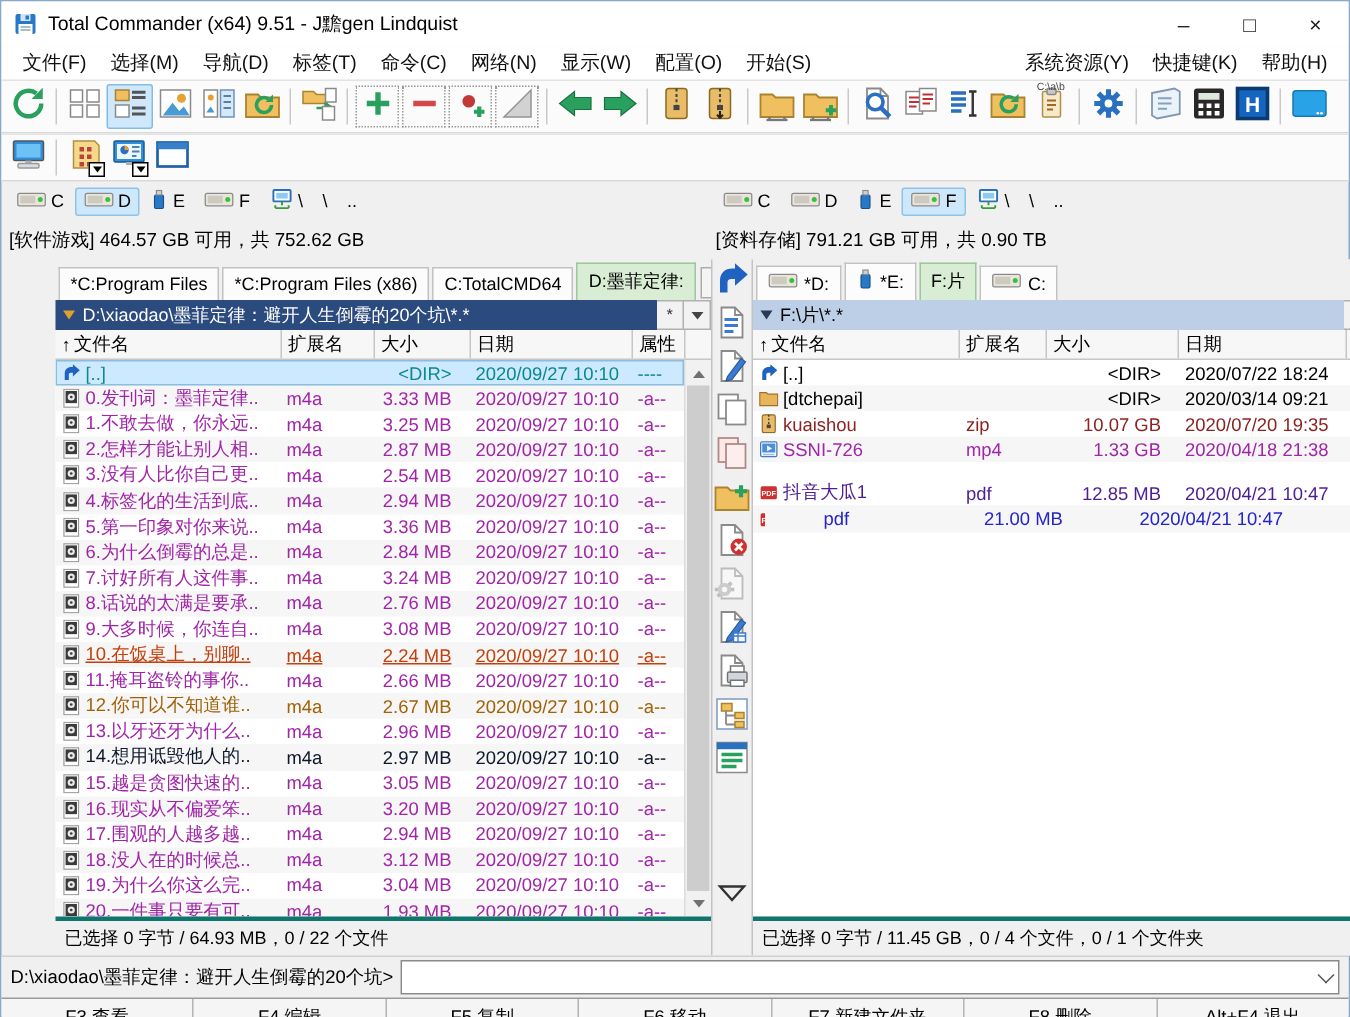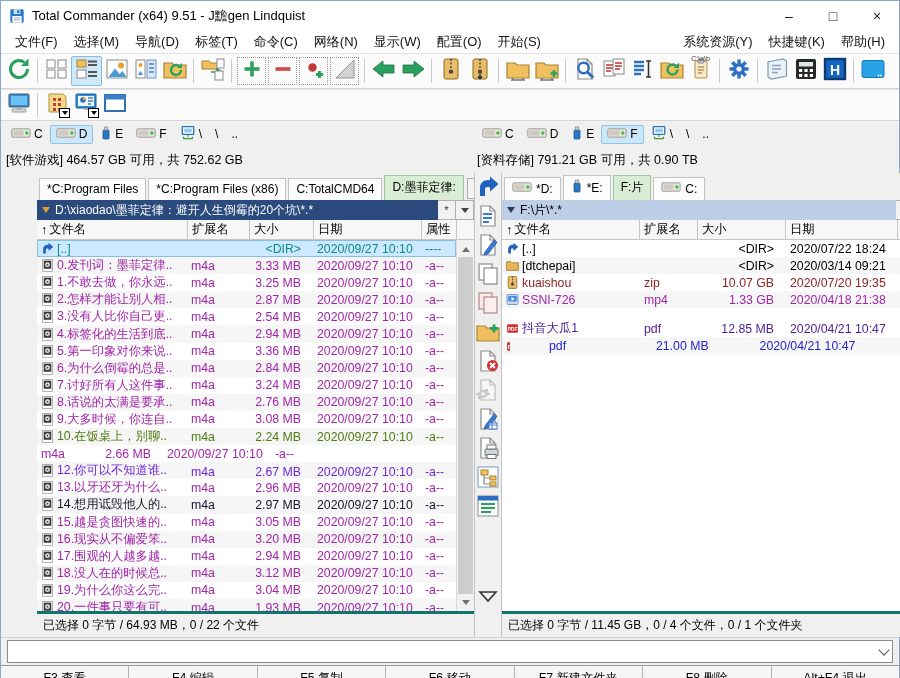--- a/index.html
+++ b/index.html
@@ -725,44 +725,55 @@
                     <circle cx="12" cy="10.5" r="1.6" fill="#3a3a3a"></circle>
                   </svg>
                 </span>
                 <span>9.大多时候，你连自..</span>
               </span>
               <span class="cell c-ext">m4a</span>
               <span class="cell c-size csize">3.08 MB</span>
               <span class="cell c-date">2020/09/27 10:10</span>
               <span class="cell c-attr">-a--</span>
             </div>
-            <div class="row" style="color: #4d7c0f;">
+            <div class="row" style="color: #c2410c; text-decoration: underline;">
               <span class="cell cname">
                 <span class="ficon">
                   <svg width="13" height="13" viewBox="0 0 24 24">
                     <rect x="3" y="1" width="18" height="22" fill="#fff" stroke="#999" stroke-width="1.4"></rect>
                     <rect x="5" y="3" width="14" height="15" fill="#3a3a3a"></rect>
                     <circle cx="12" cy="10.5" r="4.4" fill="#e8e8e8"></circle>
                     <circle cx="12" cy="10.5" r="1.6" fill="#3a3a3a"></circle>
                   </svg>
                 </span>
                 <span>10.在饭桌上，别聊..</span>
               </span>
               <span class="cell c-ext">m4a</span>
               <span class="cell c-size csize">2.24 MB</span>
               <span class="cell c-date">2020/09/27 10:10</span>
               <span class="cell c-attr">-a--</span>
             </div>
             <div class="row" style="color: rgb(161, 37, 168);">
+              <span class="cell cname">
+                <span class="ficon">
+                  <svg width="13" height="13" viewBox="0 0 24 24">
+                    <rect x="3" y="1" width="18" height="22" fill="#fff" stroke="#999" stroke-width="1.4"></rect>
+                    <rect x="5" y="3" width="14" height="15" fill="#3a3a3a"></rect>
+                    <circle cx="12" cy="10.5" r="4.4" fill="#e8e8e8"></circle>
+                    <circle cx="12" cy="10.5" r="1.6" fill="#3a3a3a"></circle>
+                  </svg>
+                </span>
+                <span>11.掩耳盗铃的事你..</span>
+              </span>
               <span class="cell c-ext">m4a</span>
               <span class="cell c-size csize">2.66 MB</span>
               <span class="cell c-date">2020/09/27 10:10</span>
               <span class="cell c-attr">-a--</span>
             </div>
-            <div class="row" style="color: #6d28d9; align-items: flex-end;">
+            <div class="row" style="color: #a16207;">
               <span class="cell cname">
                 <span class="ficon">
                   <svg width="13" height="13" viewBox="0 0 24 24">
                     <rect x="3" y="1" width="18" height="22" fill="#fff" stroke="#999" stroke-width="1.4"></rect>
                     <rect x="5" y="3" width="14" height="15" fill="#3a3a3a"></rect>
                     <circle cx="12" cy="10.5" r="4.4" fill="#e8e8e8"></circle>
                     <circle cx="12" cy="10.5" r="1.6" fill="#3a3a3a"></circle>
                   </svg>
                 </span>
                 <span>12.你可以不知道谁..</span>
@@ -1163,20 +1174,21 @@
               <span class="cell c-date">2020/04/21 10:47</span>
               <span class="cell c-attr">-a--</span>
             </div>
           </div>
         </div>
         <div class="statusbar">已选择 0 字节 / 11.45 GB，0 / 4 个文件，0 / 1 个文件夹</div>
       </div>
   </div>
 
   <div class="cmdrow">
+    <span class="cmdlabel">D:\xiaodao\墨菲定律：避开人生倒霉的20个坑&gt;</span>
     <span class="cmdbox">
       <input placeholder="" style="">
       <span class="cmd-dd">
           <span></span>
         </span>
     </span>
   </div>
 
   <div class="fnbar" id="fnbar">
       <span class="fn-btn">F3 查看</span>

